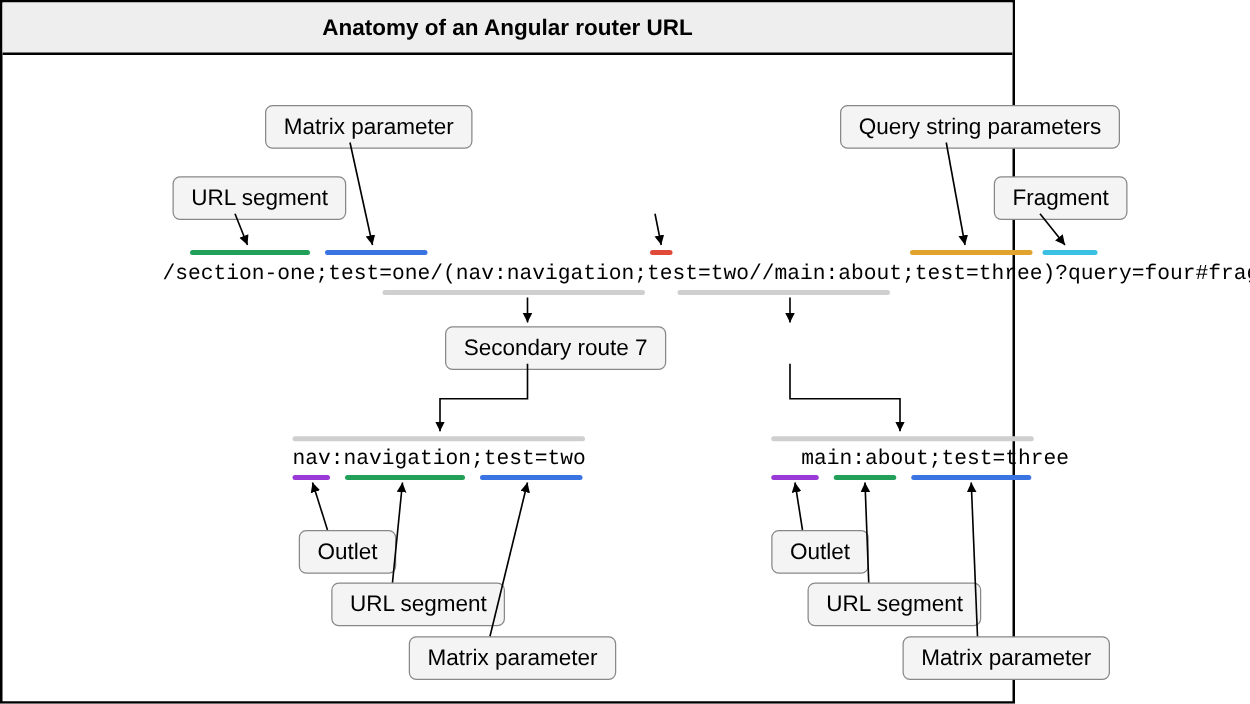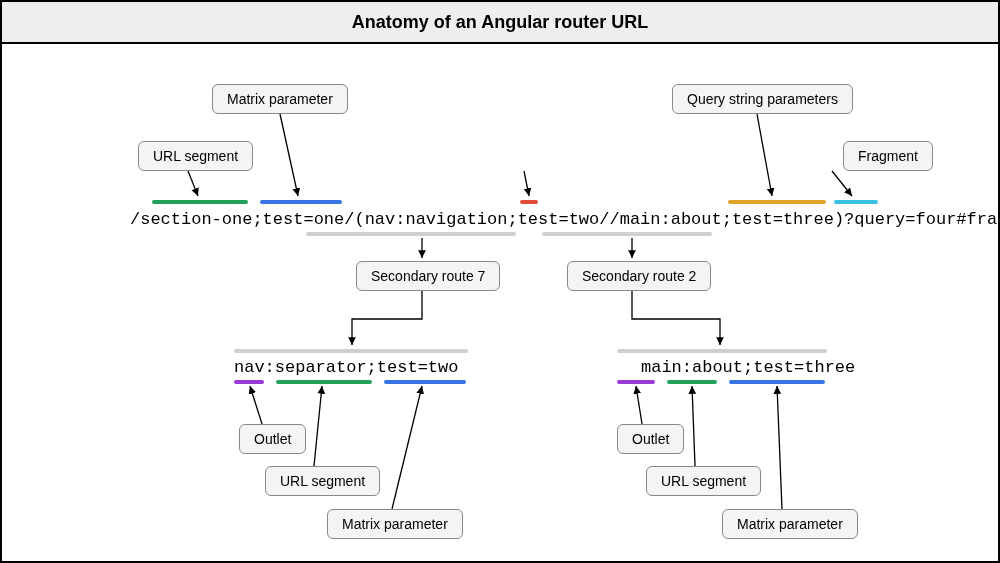--- a/index.html
+++ b/index.html
@@ -6,21 +6,21 @@
   body {
     margin: 0;
     padding: 0;
     font-family: Arial, Helvetica, sans-serif;
     background: #fff;
     width: 1000px;
     height: 563px;
     overflow: hidden;
   }
   .frame {
-    width: 1000px;
+    width: 812px;
     height: 563px;
     border: 2px solid #000;
     position: relative;
   }
   .title-bar {
     height: 42px;
     background: #eeeeee;
     border-bottom: 2px solid #000;
     display: flex;
     align-items: center;
@@ -32,21 +32,21 @@
     position: relative;
     width: 996px;
     height: 517px;
   }
   .label-box {
     position: absolute;
     border: 1px solid #888;
     background: #f4f4f4;
     border-radius: 6px;
     padding: 6px 14px;
-    font-size: 14px;
+    font-size: 18px;
     white-space: nowrap;
   }
   .url-line {
     position: absolute;
     font-family: "Courier New", monospace;
     font-size: 17px;
     white-space: nowrap;
   }
   .bar {
     position: absolute;
@@ -73,38 +73,37 @@
 <div class="frame">
   <div class="title-bar">
     <span>Anatomy of an Angular router URL</span>
   </div>
 
   <div class="canvas">
 
     <div class="label-box" style="left:210px; top:40px;">Matrix parameter</div>
     <div class="label-box" style="left:136px; top:97px;">URL segment</div>
     <div class="label-box" style="left:670px; top:40px;">Query string parameters</div>
-    <div class="label-box" style="left:793px; top:97px;margin-left:48px;">Fragment</div>
+    <div class="label-box" style="left:793px; top:97px;">Fragment</div>
 
     <div class="url-line" style="left:128px; top:166px;">/section-one;test=one/(nav:navigation;test=two//main:about;test=three)?query=four#frag</div>
 
     <div class="bar bar-green" style="left:150px; top:156px; width:96px;"></div>
     <div class="bar bar-blue" style="left:258px; top:156px; width:82px;"></div>
     <div class="bar bar-red" style="left:518px; top:156px; width:18px;"></div>
     <div class="bar bar-amber" style="left:726px; top:156px; width:98px;"></div>
     <div class="bar bar-cyan" style="left:832px; top:156px; width:44px;"></div>
 
     <div class="bar bar-grey" style="left:304px; top:188px; width:210px;"></div>
     <div class="bar bar-grey" style="left:540px; top:188px; width:170px;"></div>
 
     <div class="label-box" style="left:354px; top:217px;">Secondary route 7</div>
-    <div class="label-box" style="left:565px; top:217px;">Secondary route 2</div>
 
     <div class="bar bar-grey" style="left:232px; top:305px; width:234px;"></div>
-    <div class="url-line" style="left:232px; top:314px;">nav:separator;test=two</div>
+    <div class="url-line" style="left:232px; top:314px;">nav:navigation;test=two</div>
 
     <div class="bar bar-purple" style="left:232px; top:336px; width:30px;"></div>
     <div class="bar bar-green" style="left:274px; top:336px; width:96px;"></div>
     <div class="bar bar-blue" style="left:382px; top:336px; width:82px;"></div>
 
     <div class="label-box" style="left:237px; top:380px;">Outlet</div>
     <div class="label-box" style="left:263px; top:422px;">URL segment</div>
     <div class="label-box" style="left:325px; top:465px;">Matrix parameter</div>
 
     <div class="bar bar-grey" style="left:615px; top:305px; width:210px;"></div>

